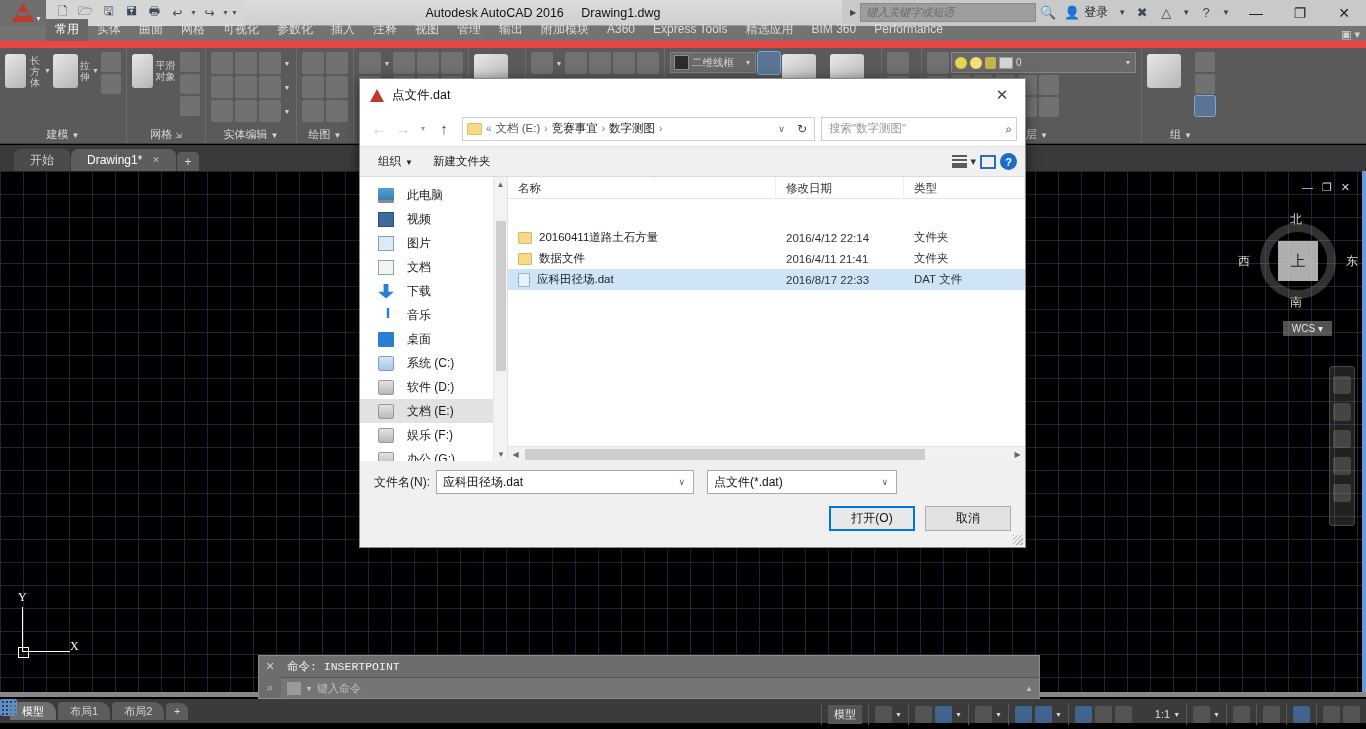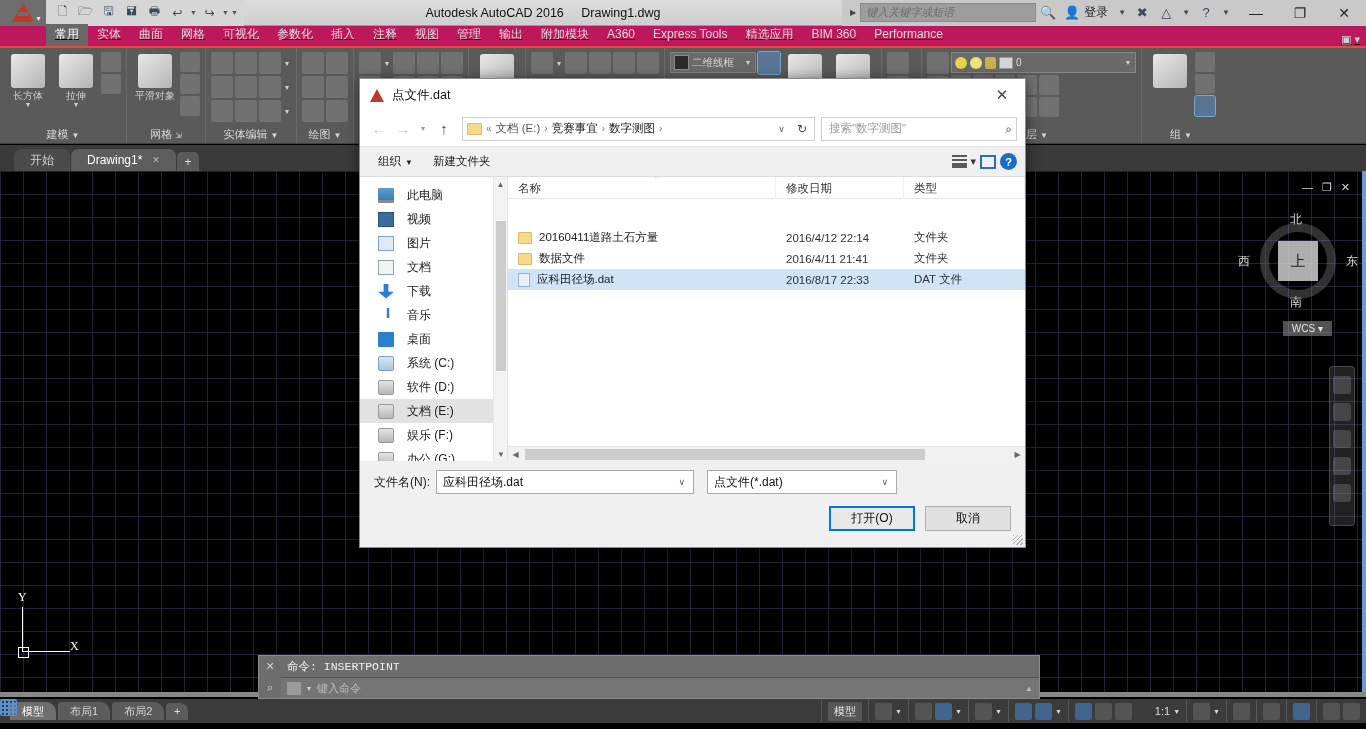--- a/index.html
+++ b/index.html
@@ -63,23 +63,22 @@
   .tr-icon { width: 24px; height: 26px; display:flex; align-items:center;
     justify-content:center; font-size: 13px; color:#3c4a5c;}
   .tr-text { font-size: 12px; color: #222; padding-right: 6px; }
   .win-btns { display: flex; height: 26px; }
   .win-btn { width: 44px; height:26px; display:flex; align-items:center;
     justify-content:center; font-size: 14px; color:#222; }
 
   
   .ribbon-tabs {
     position:absolute; left:0; top:26px; width:1366px; height:22px;
-    background: #be185d; display:flex; align-items:flex-end;
-    border-bottom: 2px solid #ef4444;
-    text-decoration: underline;
+    background: #737373; display:flex; align-items:flex-end;
+    border-bottom: 7px solid #ef4444;
   }
   .ribbon-tabs .lead { width: 46px; }
   .rtab {
     padding: 2px 9px 3px 9px; font-size: 12px; color: #dcdcdc;
     line-height: 17px; white-space: nowrap;
   }
   .rtab.active { background: #686868; color: #ffffff; }
   .rtab-right { margin-left:auto; display:flex; align-items:center;
      padding-right:6px; gap:3px; color:#d0d0d0; font-size:11px;}
 
@@ -94,21 +93,21 @@
     display:flex; flex-direction:column; justify-content:space-between;
     border-right: 1px solid #6b6b6b;
     padding: 2px 3px 0 3px;
   }
   .panel-body { display:flex; align-items:flex-start; gap:2px; padding:2px 2px; flex:1;}
   .panel-label {
     text-align:center; font-size:11px; color:#d8d8d8; height:17px;
     line-height:17px; white-space:nowrap;
   }
   .panel-label .car { font-size:8px; margin-left:3px; }
-  .big-btn { width:46px; display:flex; flex-direction:column; align-items:center; }
+  .big-btn { width:46px; display:flex; flex-direction:row; align-items:center; }
   .big-ico { width:34px; height:34px; border-radius:3px;
      background: linear-gradient(140deg,#e8e8e8,#b5b5b5); margin-top:2px;}
   .big-txt { font-size:10px; color:#cccccc; margin-top:2px; line-height:11px; text-align:center;}
   .ico {
     width:22px; height:22px; border-radius:2px;
     background: rgba(255,255,255,0.14);
     display:inline-block;
   }
   .ico.sm { width:20px; height:20px; }
   .icocol { display:flex; flex-direction:column; gap:2px; }
@@ -216,21 +215,21 @@
   .cmd-input {
     height:20px; display:flex; align-items:center; gap:4px; padding:0 6px;
     color:#bdbdbd; font-size:11px; background:#757575;
   }
   .cmd-input .ci { width:14px;height:13px;background:#9a9a9a;}
   .cmd-input .up { margin-left:auto; font-size:8px; }
 
   
   .statusbar {
     position:absolute; left:0; top:699px; width:1366px; height:24px;
-    background:#3b3b3b; display:flex; align-items:center;
+    background:#3b3b3b; display:flex; 
   }
   .lay-tabs { display:flex; align-items:center; gap:2px; padding-left:10px; }
   .lay-tab {
     height:18px; padding:0 12px; border-radius:4px 10px 0 0;
     background:#5c5c5c; color:#d5d5d5; font-size:11px;
     display:flex;align-items:center;
   }
   .lay-tab.active { background:#6e6e6e; color:#fff; }
   .lay-add { width:22px;height:17px;background:#5c5c5c;color:#ddd;font-size:11px;
      display:flex;align-items:center;justify-content:center;border-radius:4px 8px 0 0;}

